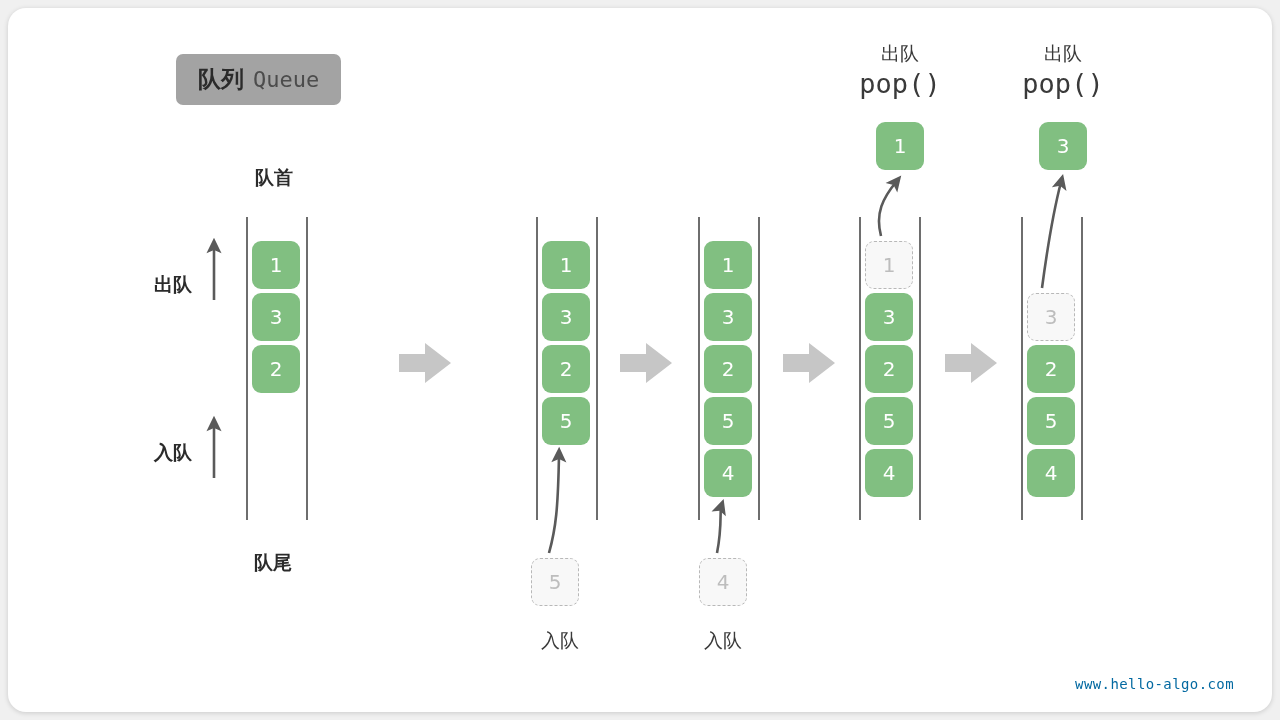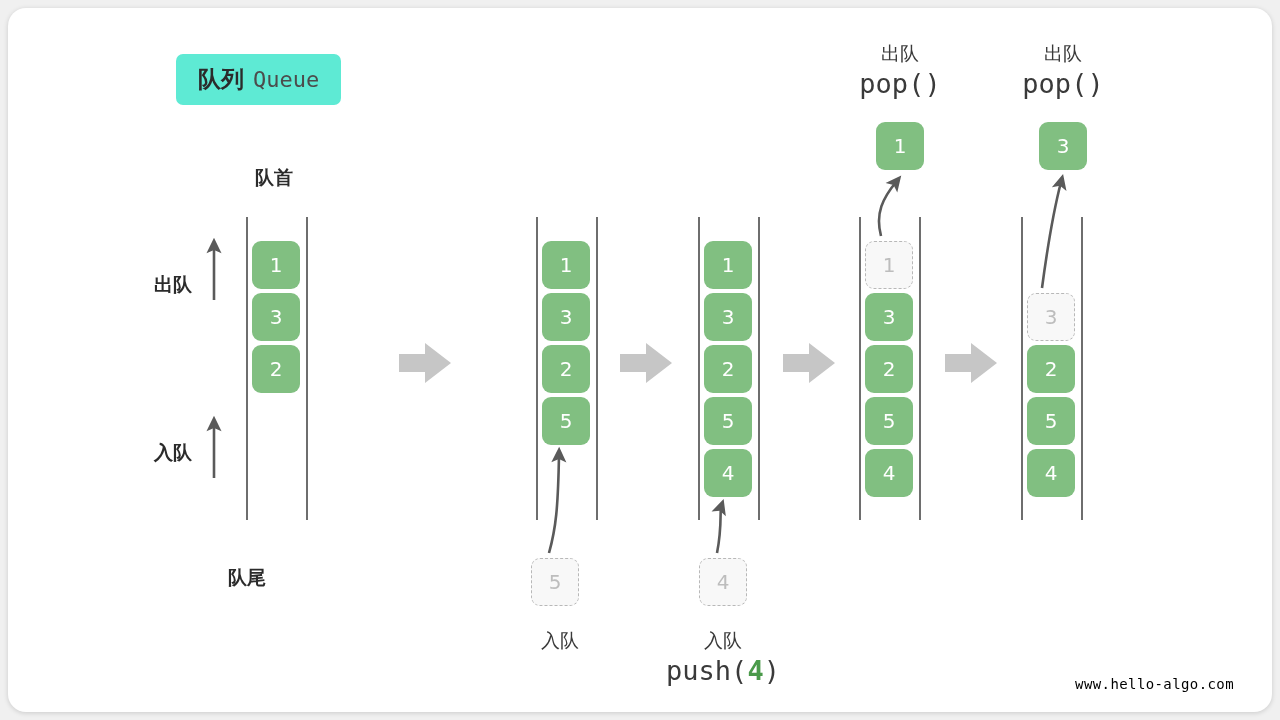--- a/index.html
+++ b/index.html
@@ -24,21 +24,21 @@
     box-shadow: 0 1px 5px rgba(0,0,0,0.16);
     overflow: hidden;
   }
   .abs { position: absolute; }
 
   
   #title-badge {
     left: 168px;
     top: 46px;
     padding: 10px 22px;
-    background: #5eead4;
+    background: #a3a3a3;
     border-radius: 7px;
     display: flex;
     align-items: baseline;
     gap: 9px;
     white-space: nowrap;
   }
   #title-cn {
     font-size: 23px;
     font-weight: bold;
     color: #2b2b2b;
@@ -111,38 +111,38 @@
     width: 1264px; height: 704px;
     pointer-events: none;
   }
 
   
   #watermark {
     right: 38px;
     bottom: 20px;
     font-family: "DejaVu Sans Mono", "Liberation Mono", monospace;
     font-size: 14px;
-    color: #000000;
+    color: #0369a1;
     letter-spacing: 0.4px;
     white-space: nowrap;
   }
 </style>
 </head>
 <body>
 
 <div id="card">
 
   <div class="abs" id="title-badge">
     <span id="title-cn">队列</span>
     <span id="title-en">Queue</span>
   </div>
 
   <div class="abs cn-label" style="left:236px; top:157px; width:60px; text-align:center;">队首</div>
 
-  <div class="abs cn-label" style="left:220px; top:542px; width:60px; margin-top:15px;">队尾</div>
+  <div class="abs cn-label" style="left:235px; top:542px; width:60px; text-align:center;">队尾</div>
 
   <div class="abs cn-label" style="left:146px; top:264px;">出队</div>
 
   <div class="abs cn-label" style="left:146px; top:432px;">入队</div>
 
   <div class="abs rail" style="left:238px; top:209px; height:303px;"></div>
   <div class="abs rail" style="left:298px; top:209px; height:303px;"></div>
 
   <div class="abs cell" style="left:244px; top:233px;">1</div>
   <div class="abs cell" style="left:244px; top:285px;">3</div>
@@ -162,21 +162,20 @@
   <div class="abs rail" style="left:690px; top:209px; height:303px;"></div>
   <div class="abs rail" style="left:750px; top:209px; height:303px;"></div>
   <div class="abs cell" style="left:696px; top:233px;">1</div>
   <div class="abs cell" style="left:696px; top:285px;">3</div>
   <div class="abs cell" style="left:696px; top:337px;">2</div>
   <div class="abs cell" style="left:696px; top:389px;">5</div>
   <div class="abs cell" style="left:696px; top:441px;">4</div>
   <div class="abs cell ghost" style="left:691px; top:550px;">4</div>
   <div class="abs op-label" style="left:625px; top:620px; width:180px;">
     <span class="cn">入队</span>
-    <span class="code"><span>push(</span><span class="num">4</span><span>)</span></span>
   </div>
 
   <div class="abs op-label" style="left:802px; top:33px; width:180px;">
     <span class="cn">出队</span>
     <span class="code">pop()</span>
   </div>
   <div class="abs cell popped" style="left:868px; top:114px;">1</div>
   <div class="abs rail" style="left:851px; top:209px; height:303px;"></div>
   <div class="abs rail" style="left:911px; top:209px; height:303px;"></div>
   <div class="abs cell ghost" style="left:857px; top:233px;">1</div>

